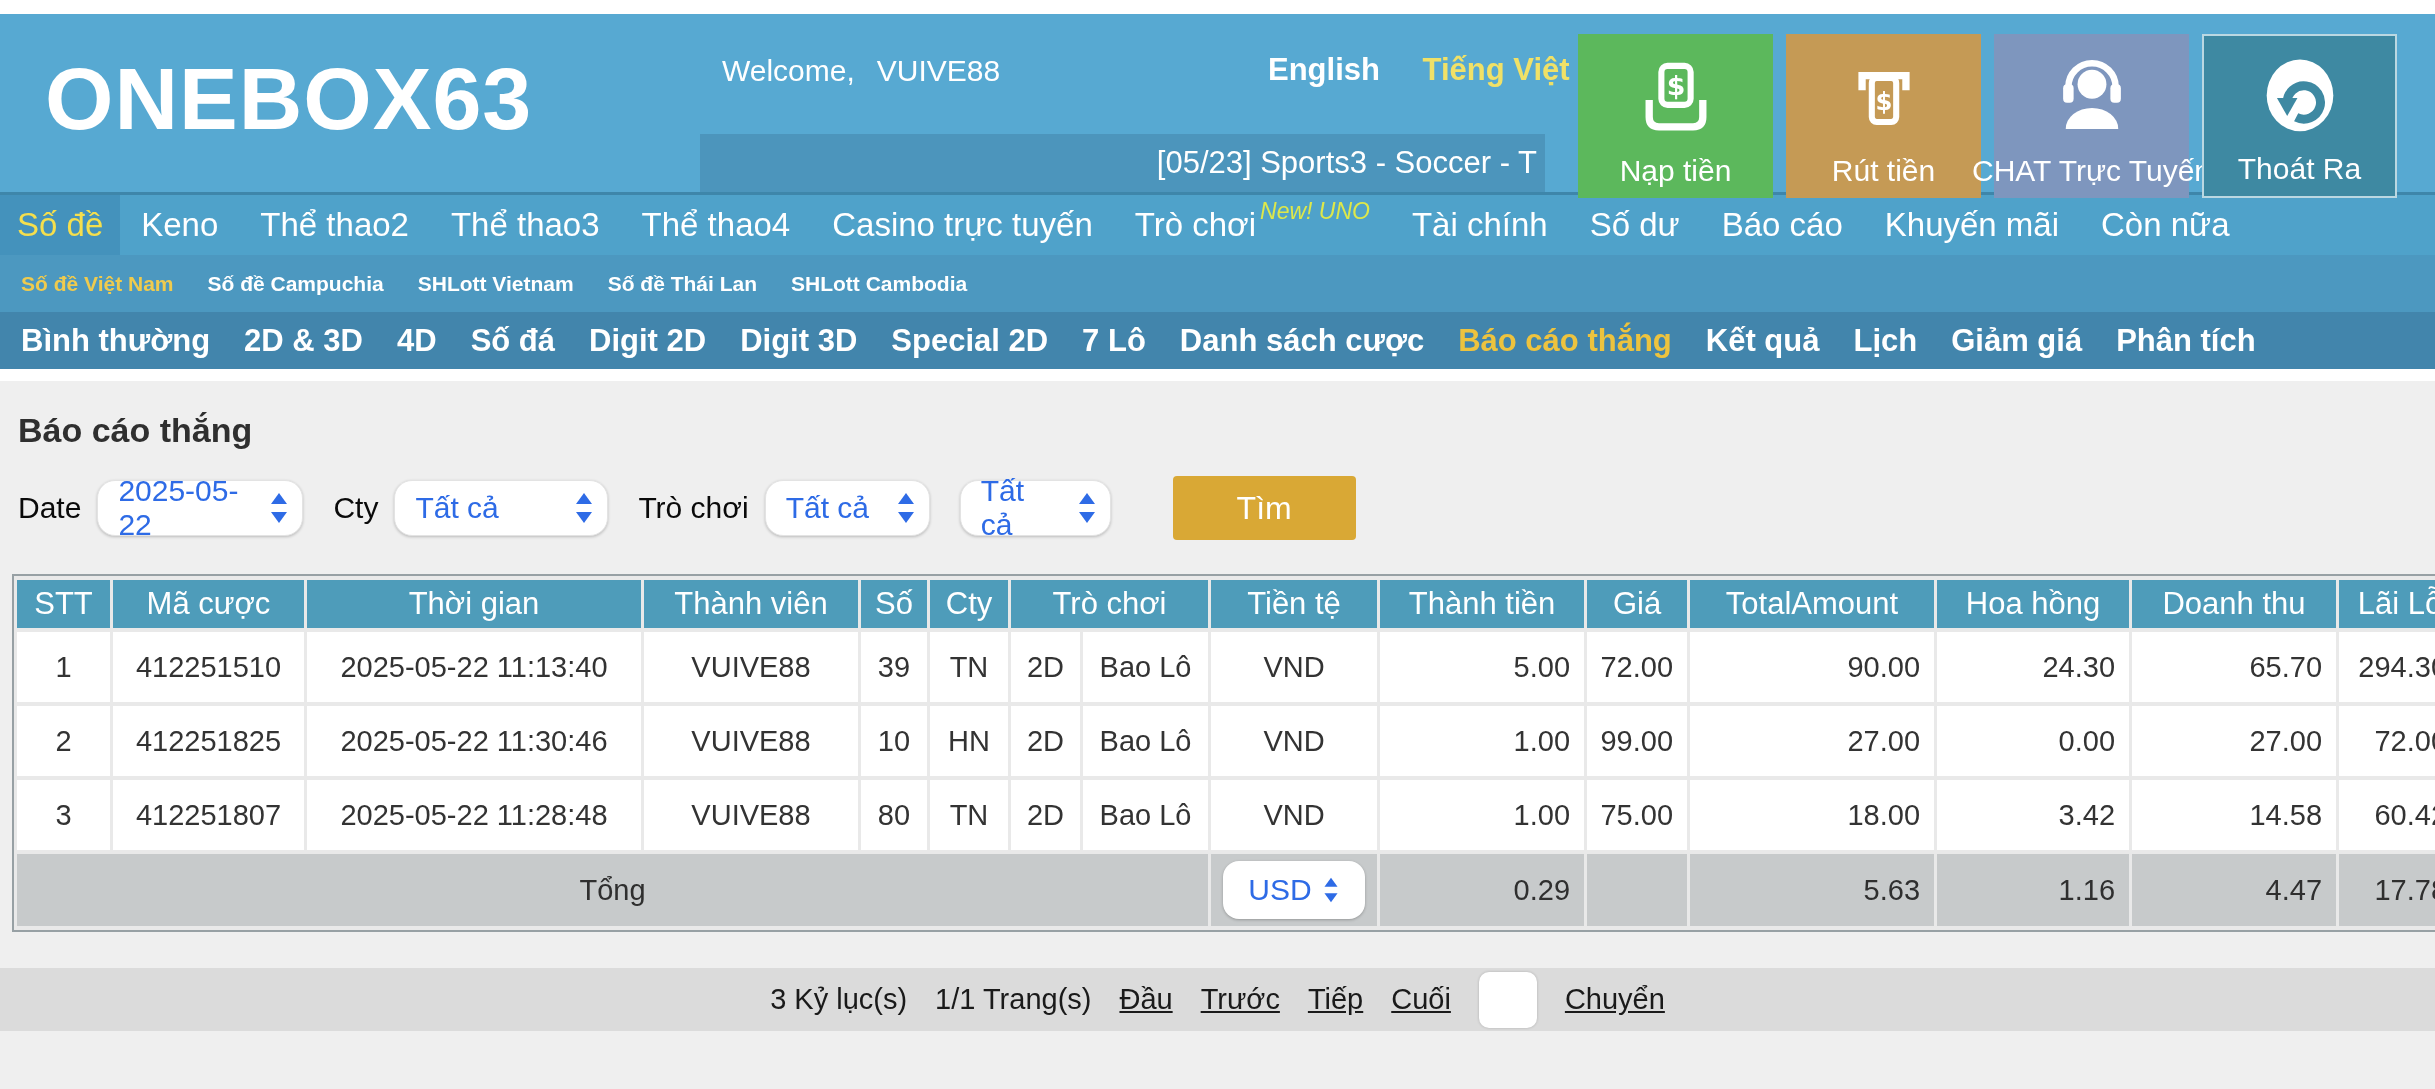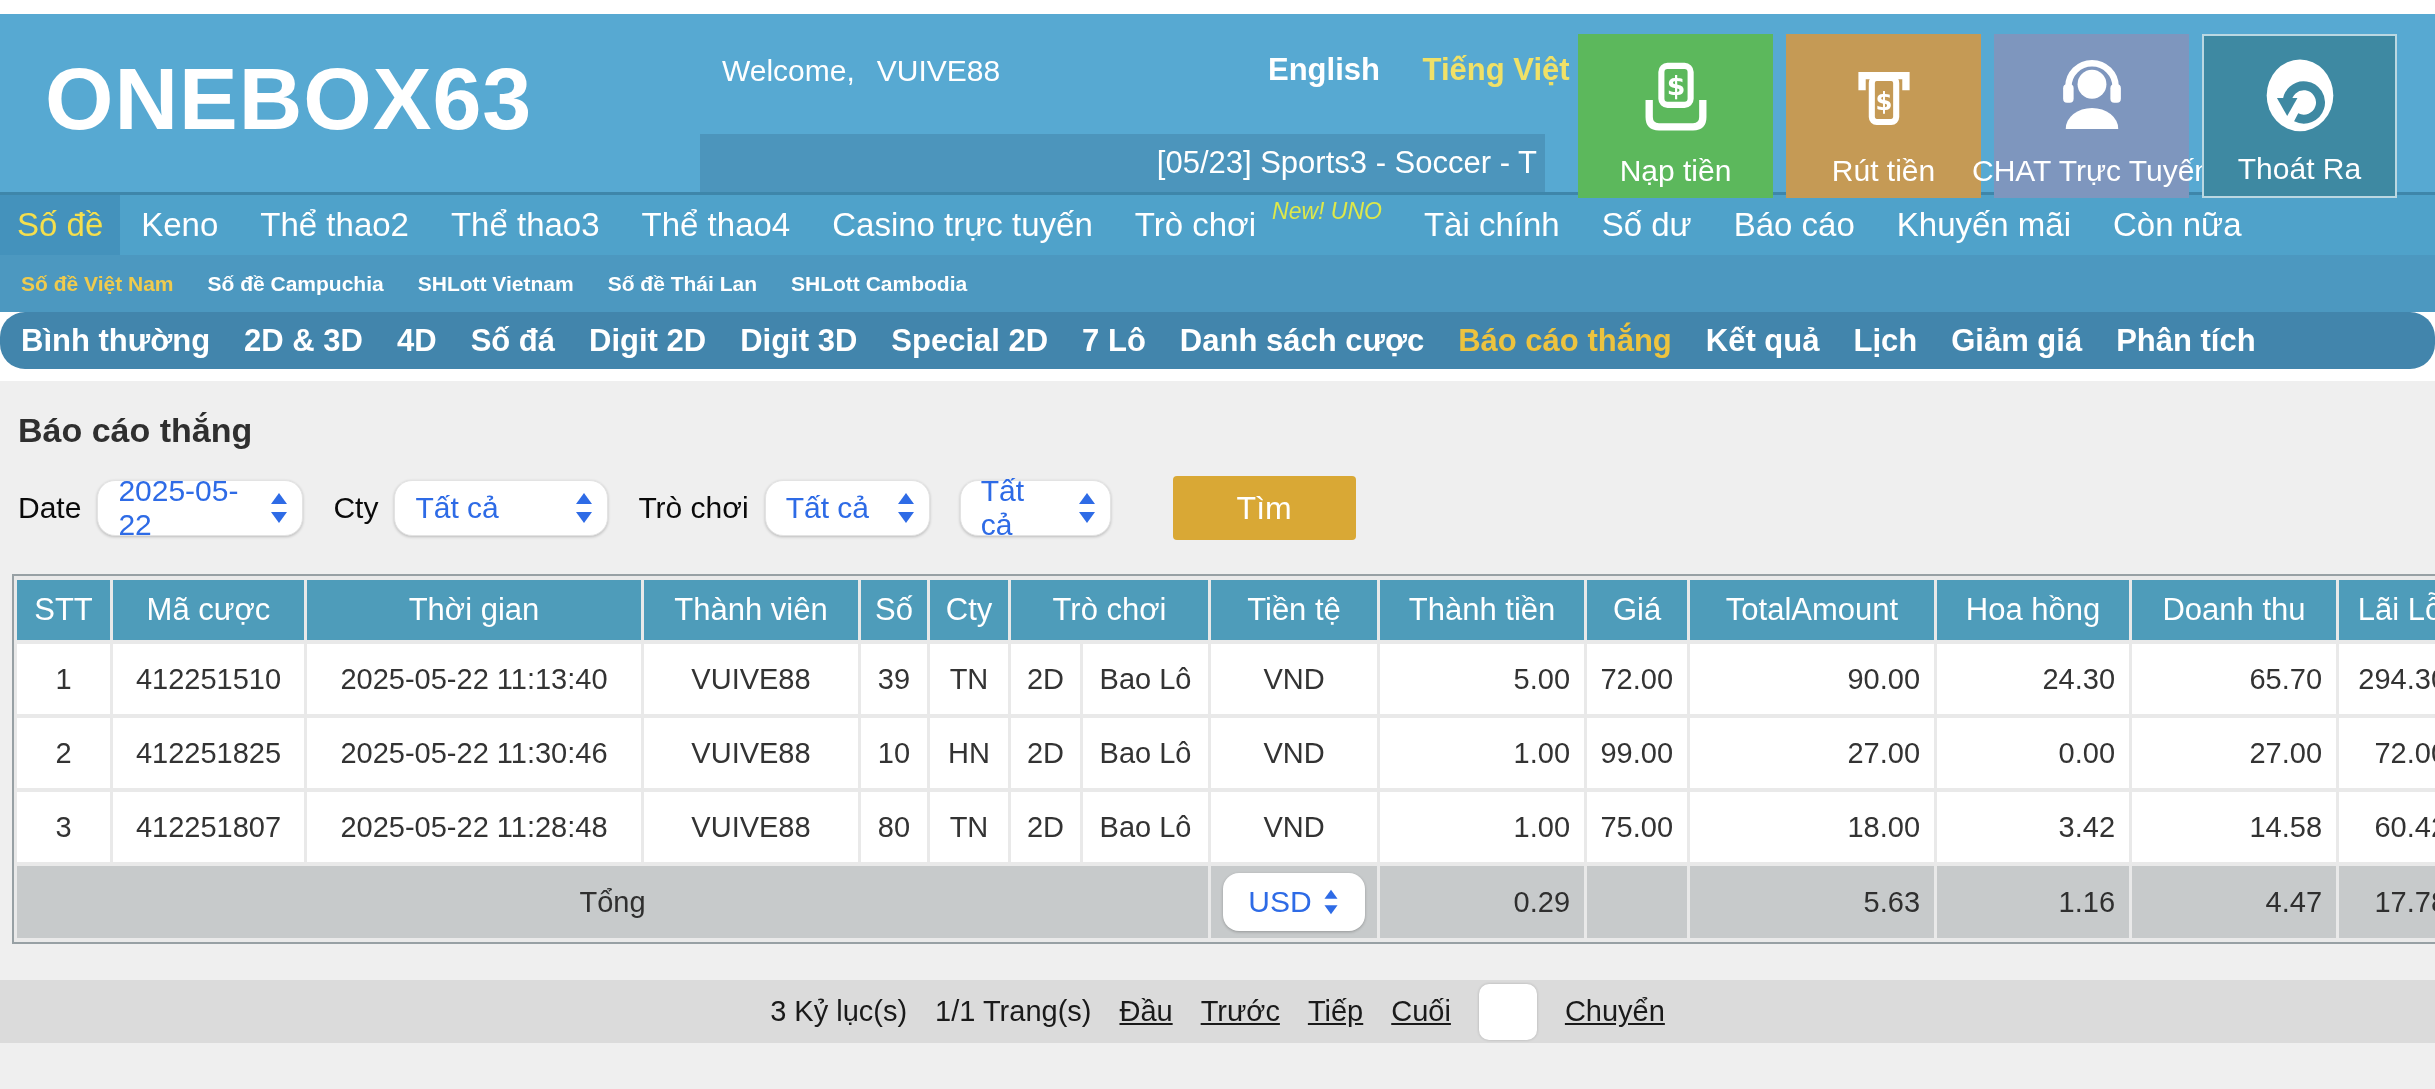--- a/index.html
+++ b/index.html
@@ -30,25 +30,25 @@
   .hbtn-logout   { background:#3E89A2; border:2px solid #BBD8E2; }
 
   
   .nav { display:flex; align-items:stretch; white-space:nowrap; overflow:hidden; color:#ffffff; }
   .nav-item { display:flex; align-items:center; cursor:pointer; }
   .nav1 { height:63px; background:#4FA2CA; border-top:3px solid #3E86AA; font-size:33px; }
   .nav1 .nav-item { padding:0 21px; }
   .nav1 .nav-item:first-child { padding:0 17px; }
   .nav1 .active { background:#4492BC; color:#F5DF4D; }
   .nav-badge { color:#DEE84A; font-style:italic; font-size:23px; position:relative; top:-14px;
-               margin-left:16px; }
+               margin-left:4px; }
   .nav2 { height:57px; background:#4C98C0; font-size:21px; font-weight:bold; padding-left:4px; }
   .nav2 .nav-item { padding:0 17px; }
   .nav2 .active { color:#EFCB4E; }
-  .nav3 { height:57px; background:#4285AC; font-size:31px; font-weight:bold; padding-left:4px;border-radius:25px; }
+  .nav3 { height:57px; background:#4285AC; font-size:31px; font-weight:bold; padding-left:4px; }
   .nav3 .nav-item { padding:0 17px; }
   .nav3 .active { color:#EDC33E; }
   .gap-white { height:12px; background:#ffffff; }
 
   
   .content { background:#EFEFEF; height:708px; position:relative; }
   .page-title { padding:30px 0 0 18px; font-size:34px; font-weight:bold; color:#2F2F2F; }
 
   .filters { display:flex; align-items:center; margin:26px 0 0 18px; font-size:30px; color:#0a0a0a; }
   .flabel { margin-right:16px; }
@@ -63,21 +63,21 @@
   .pill-game2{ width:151px; }
   .btn-search { margin-left:32px; width:183px; height:64px; background:#D9A835; color:#ffffff;
                 font-size:32px; border:none; border-radius:4px; cursor:pointer;
                 font-family:inherit; }
 
   
   table.report { margin:34px 12px 0 12px; width:2410px; table-layout:fixed;
                  border:2px solid #97A0A4; border-collapse:separate; border-spacing:3px 4px;
                  background:#E9E9E9; }
   .report th { background:#4E9CBA; color:#ffffff; font-weight:normal; font-size:31px;
-               height:60px; text-align:center; overflow:hidden; }
+               height:48px; text-align:center; overflow:hidden; }
   .report td { background:#ffffff; color:#333333; font-size:29px; height:70px;
                text-align:center; overflow:hidden; }
   .report td.num { text-align:right; padding-right:14px; }
   .report tr.total td { background:#C7CACB; color:#2F2F2F; height:72px; }
   .pill-sm { background:#ffffff; border-radius:16px; height:58px; width:142px;
              display:inline-flex; align-items:center; justify-content:center;
              color:#2E6BE6; font-size:30px; box-shadow:0 1px 3px rgba(0,0,0,0.25);
              cursor:pointer; vertical-align:middle; }
   .pill-sm .stepper { margin-left:10px; display:flex; }
 

